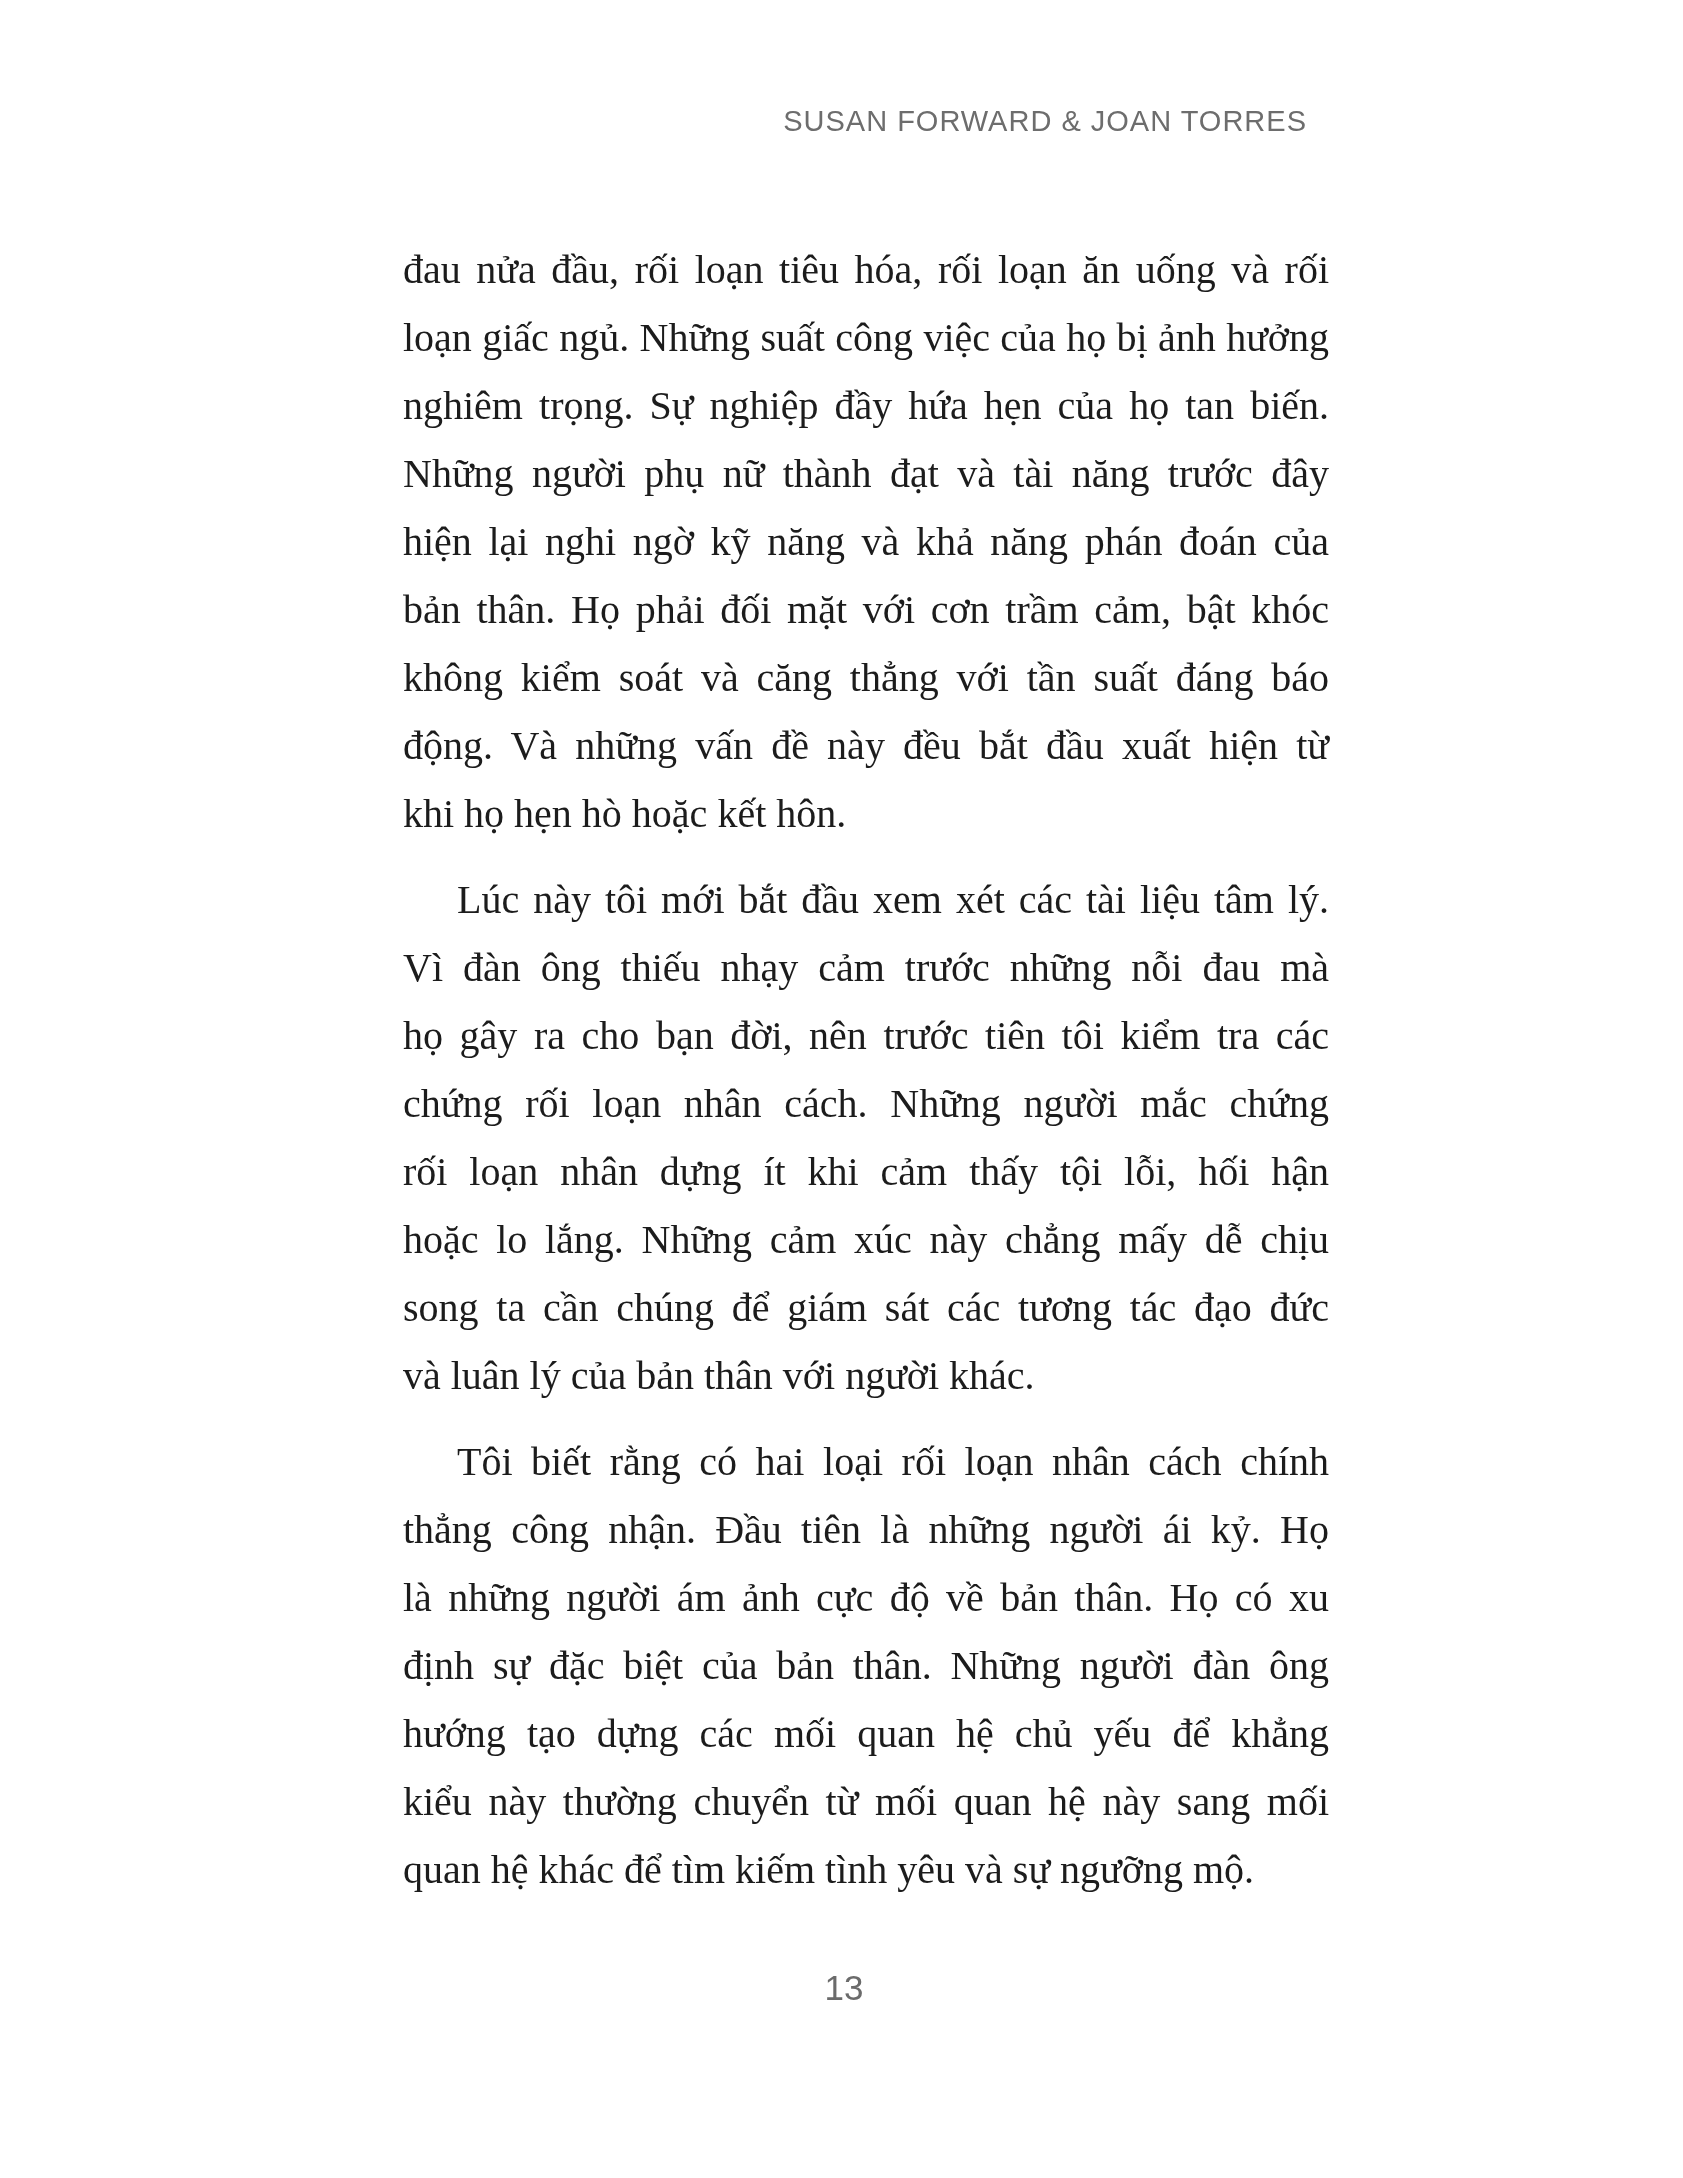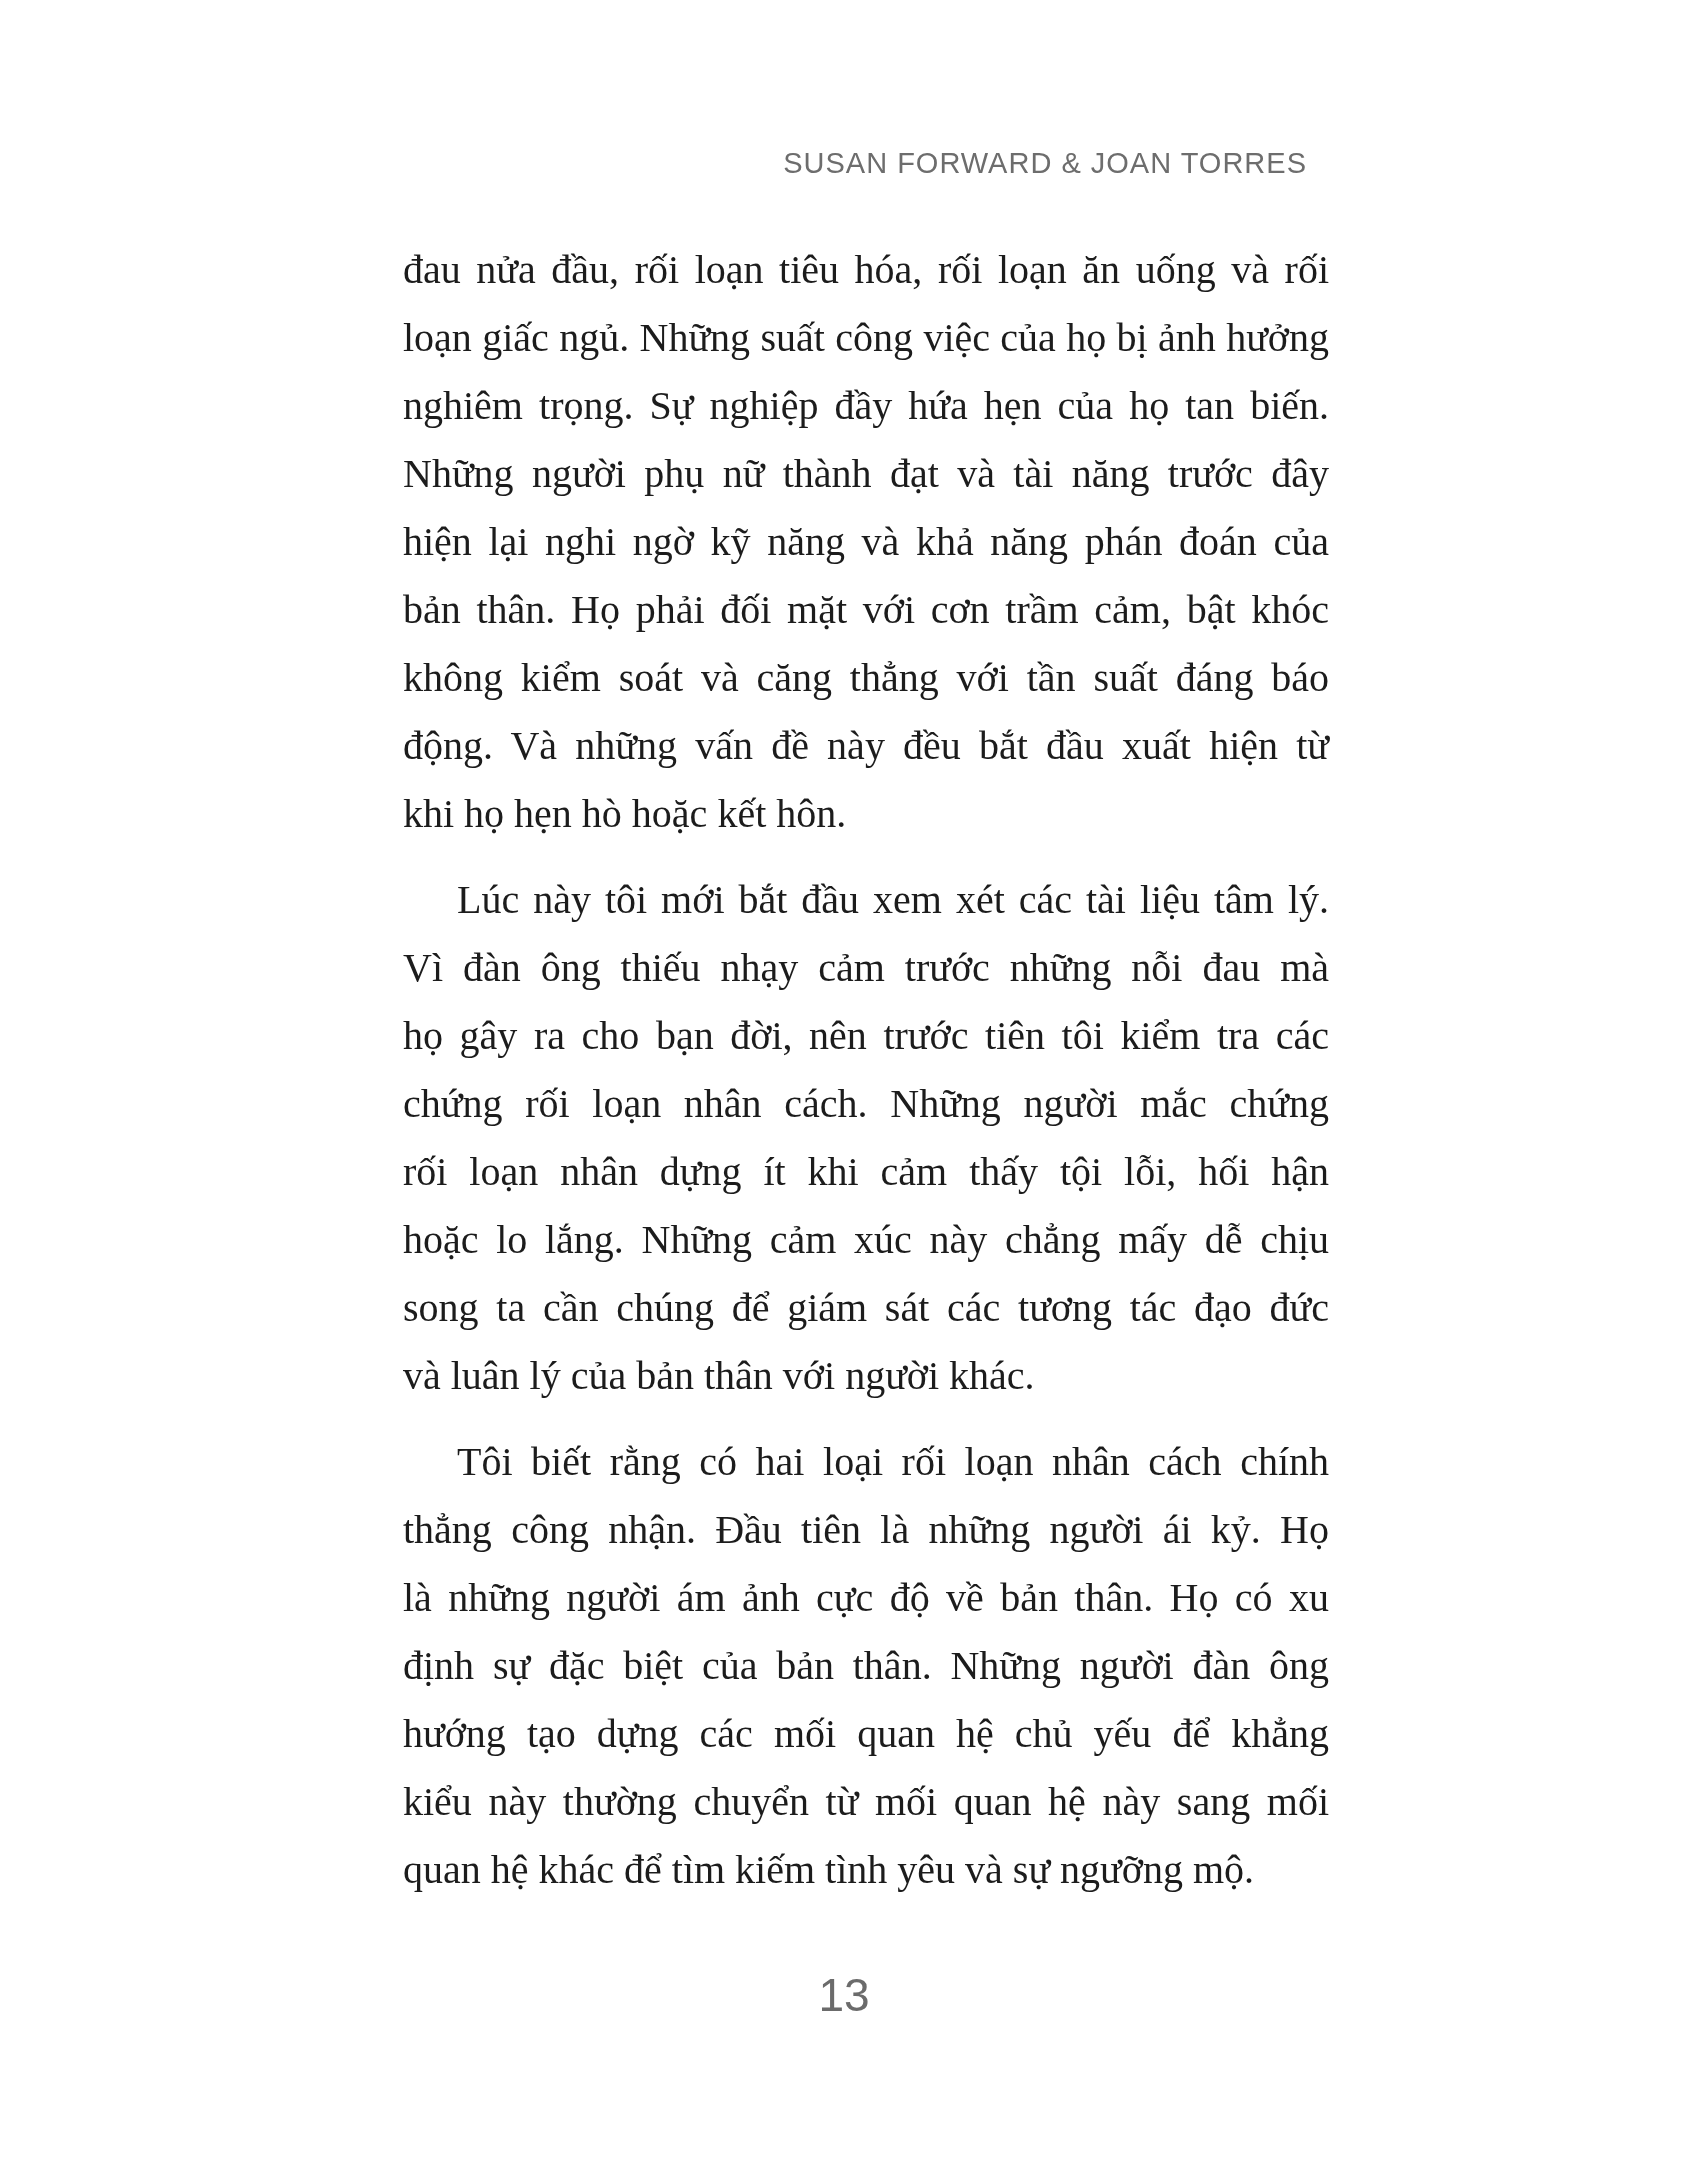--- a/index.html
+++ b/index.html
@@ -16,21 +16,20 @@
     top: 105px;
     left: 381px;
     width: 926px;
     text-align: right;
     font-family: "Liberation Sans", "DejaVu Sans", sans-serif;
     font-size: 29px;
     font-weight: 400;
     letter-spacing: 1px;
     color: #6d6d6d;
     white-space: nowrap;
-    margin-top: 42px;
   }
   .body-text {
     position: absolute;
     top: 236px;
     left: 381px;
     width: 926px;
     font-size: 40px;
     line-height: 68px;
     color: #1c1c1c;
     margin-left: 22px;
@@ -45,21 +44,21 @@
     white-space: normal;
   }
   .line.last { text-align-last: left; }
   .page-number {
     position: absolute;
     top: 1968px;
     left: 381px;
     width: 926px;
     text-align: center;
     font-family: "Liberation Sans", "DejaVu Sans", sans-serif;
-    font-size: 46px;
+    font-size: 35px;
     color: #6b6b6b;
   }
 </style>
 </head>
 <body>
 
 <div class="page" style="background: rgb(255, 255, 255);">
   <div class="running-header" style="color: rgb(109, 109, 109);">SUSAN FORWARD &amp; JOAN TORRES</div>
 
   <div class="body-text" style="color: rgb(28, 28, 28);">

